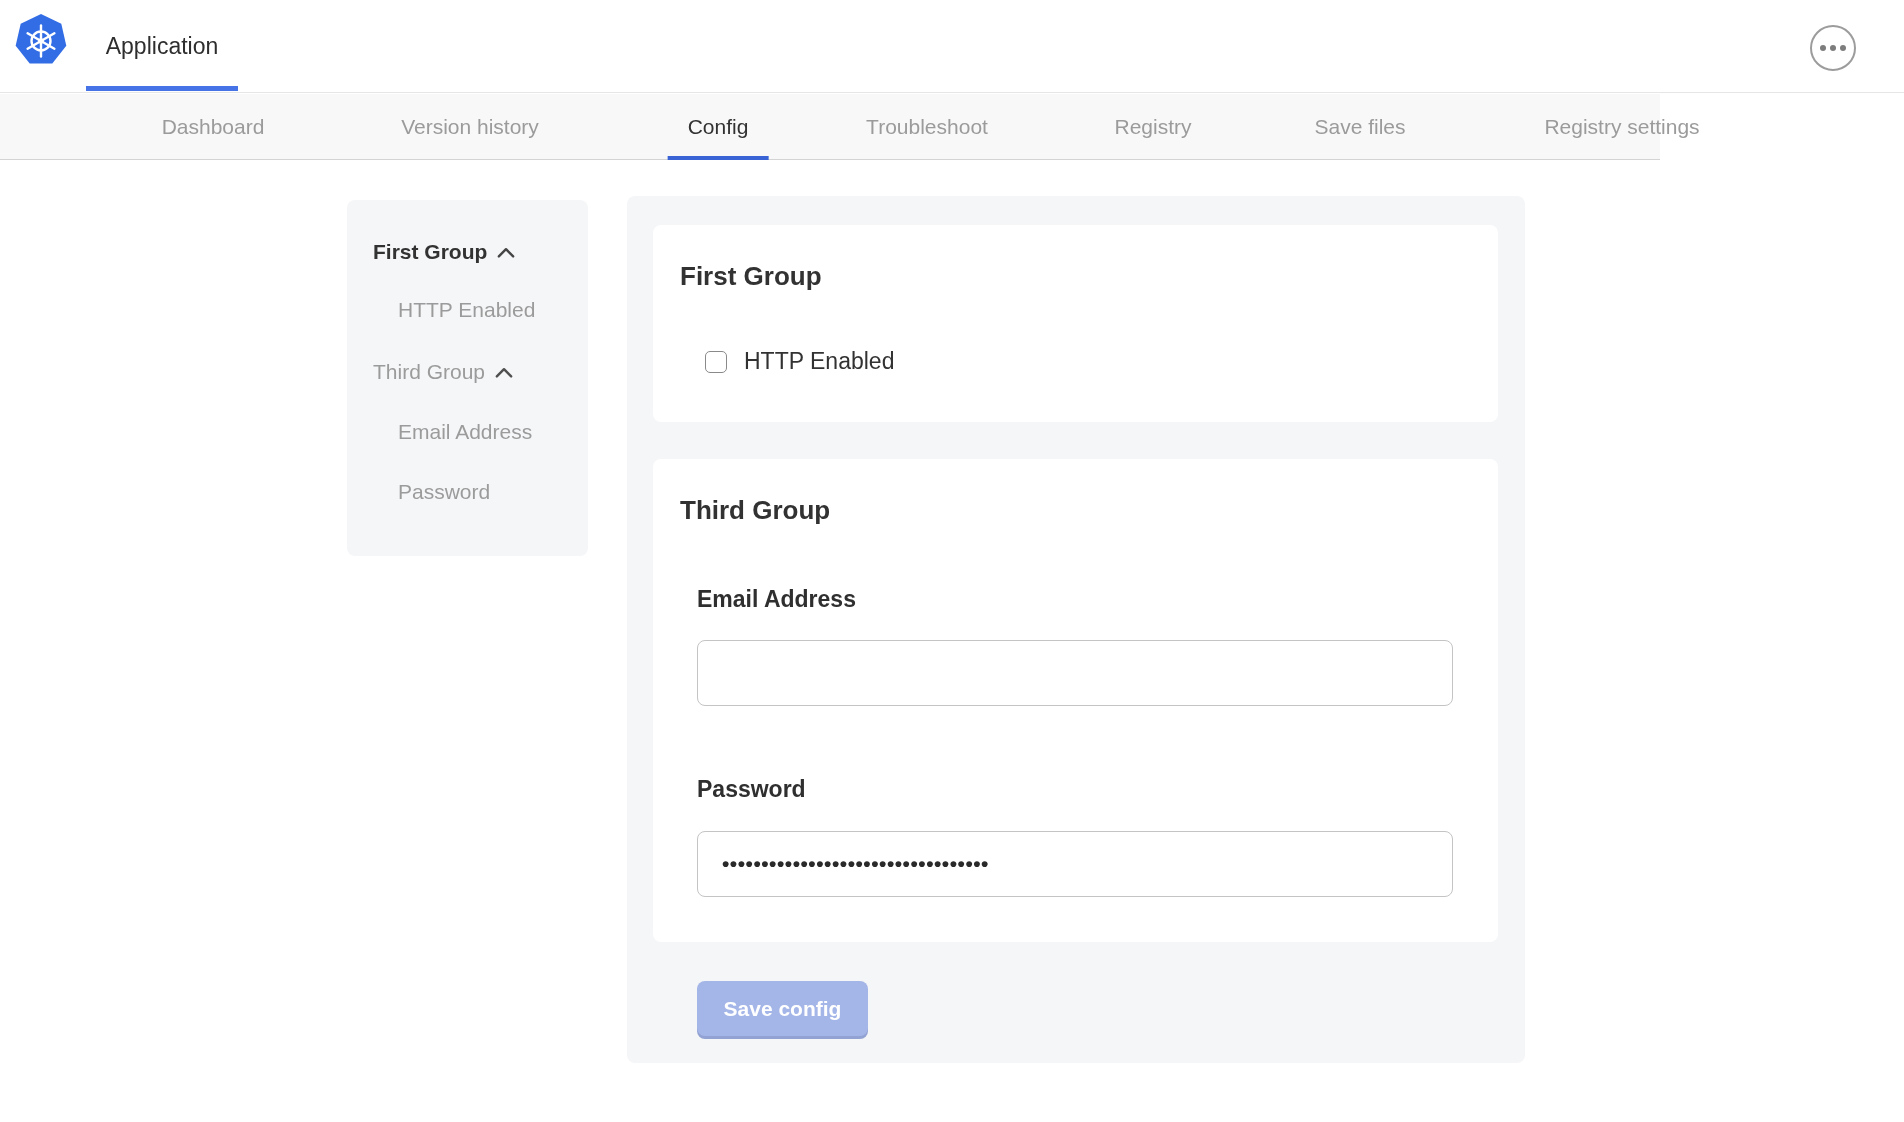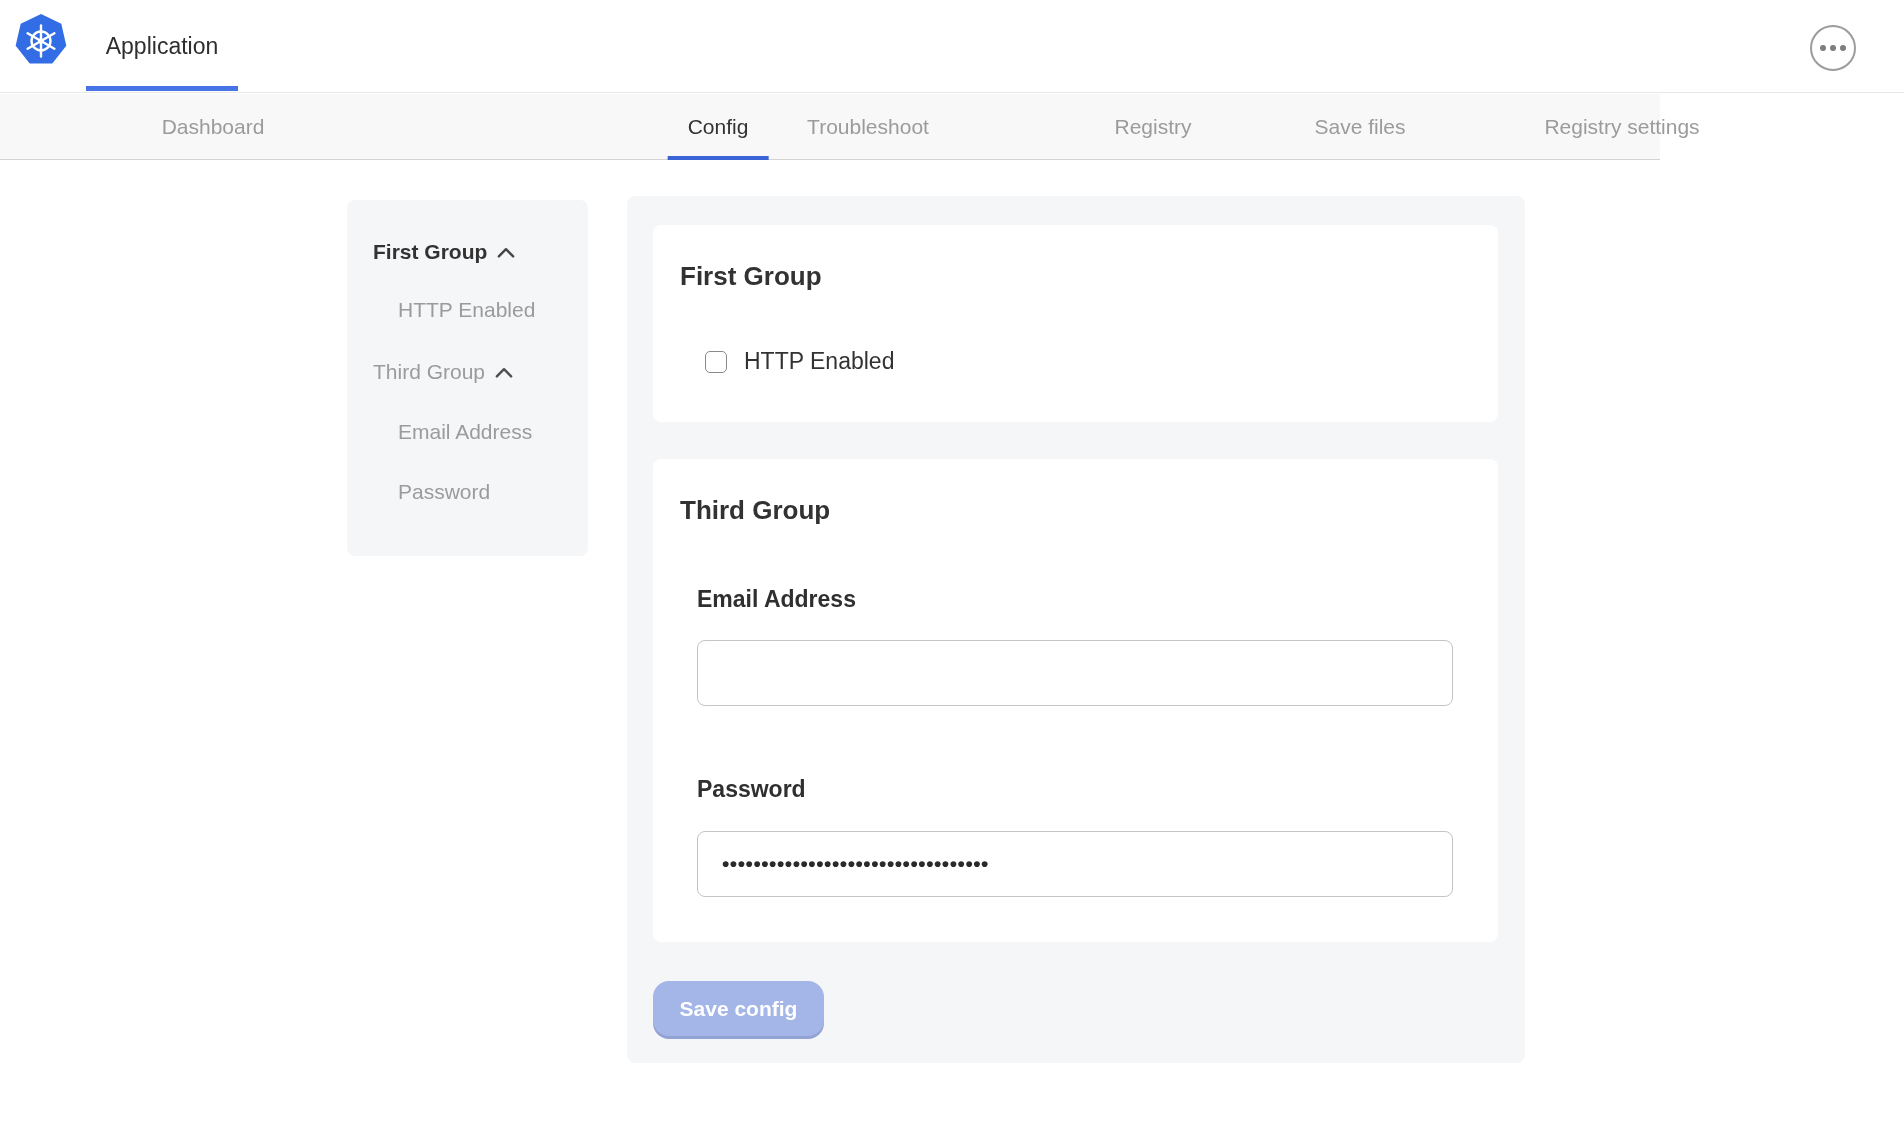--- a/index.html
+++ b/index.html
@@ -55,24 +55,24 @@
               cursor:pointer; flex:0 0 auto; }
   .check-label { font-size:23px; color:#323232; }
   .field-label { display:block; margin:60px 0 0 17px; font-size:23px; line-height:28px;
                  font-weight:600; color:#2f2f2f; }
   .field-label.pw { margin-top:69px; }
   .text-input { display:block; margin:27px 0 0 17px; width:756px; height:66px;
                 border:1px solid #c4c4c4; border-radius:8px; background:#fff;
                 padding:0 24px; font-size:20px; color:#2a2a2a; outline:none;
                 font-family:"Liberation Sans", sans-serif; }
   .text-input.pw { margin-top:28px; font-size:21px; letter-spacing:0.5px; font-weight:bold; }
-  .save-btn { margin-top:39px; width:171px; height:55px; border:none; border-radius:16px;
+  .save-btn { margin-top:39px; width:171px; height:55px; border:none; border-radius:8px;
               background:#a4b5e8; box-shadow:0 3px 0 #92a2d2; color:#ffffff;
               font-size:21px; font-weight:bold; cursor:pointer;
-              font-family:"Liberation Sans", sans-serif; }
+              font-family:"Liberation Sans", sans-serif;margin-left:44px; }
 </style>
 </head>
 <body>
 
 <div class="stage">
 
   <div class="header">
     <svg class="logo" viewBox="0 0 52 52" width="52" height="52">
       <polygon points="26,0 5.7,9.8 0.65,31.8 14.7,49.4 37.3,49.4 51.3,31.8 46.3,9.8" fill="#326de6"></polygon>
       <circle cx="26" cy="27" r="9.5" fill="none" stroke="#ffffff" stroke-width="2.4"></circle>
@@ -92,22 +92,23 @@
 
     <div class="menu-btn">
       <i></i>
       <i></i>
       <i></i>
     </div>
   </div>
 
   <div class="subnav">
     <div class="tab" style="left:213px">Dashboard</div>
+    <div class="tab" style="left:470px">Version history</div>
     <div class="tab active" style="left:718px">Config</div>
-    <div class="tab" style="left:868px">Troubleshoot</div>
+    <div class="tab" style="left:927px">Troubleshoot</div>
     <div class="tab" style="left:1153px">Registry</div>
     <div class="tab" style="left:1360px">Save files</div>
     <div class="tab" style="left:1622px">Registry settings</div>
   </div>
 
   <div class="side-panel">
     <div class="side-item group-active" style="top:40px">
       <span>First Group</span>
       <svg class="chev" width="18" height="11" viewBox="0 0 16 10">
         <polyline points="1.5,8.5 8,2 14.5,8.5" fill="none" stroke="#454545" stroke-width="2.2" stroke-linecap="round" stroke-linejoin="round"></polyline>

